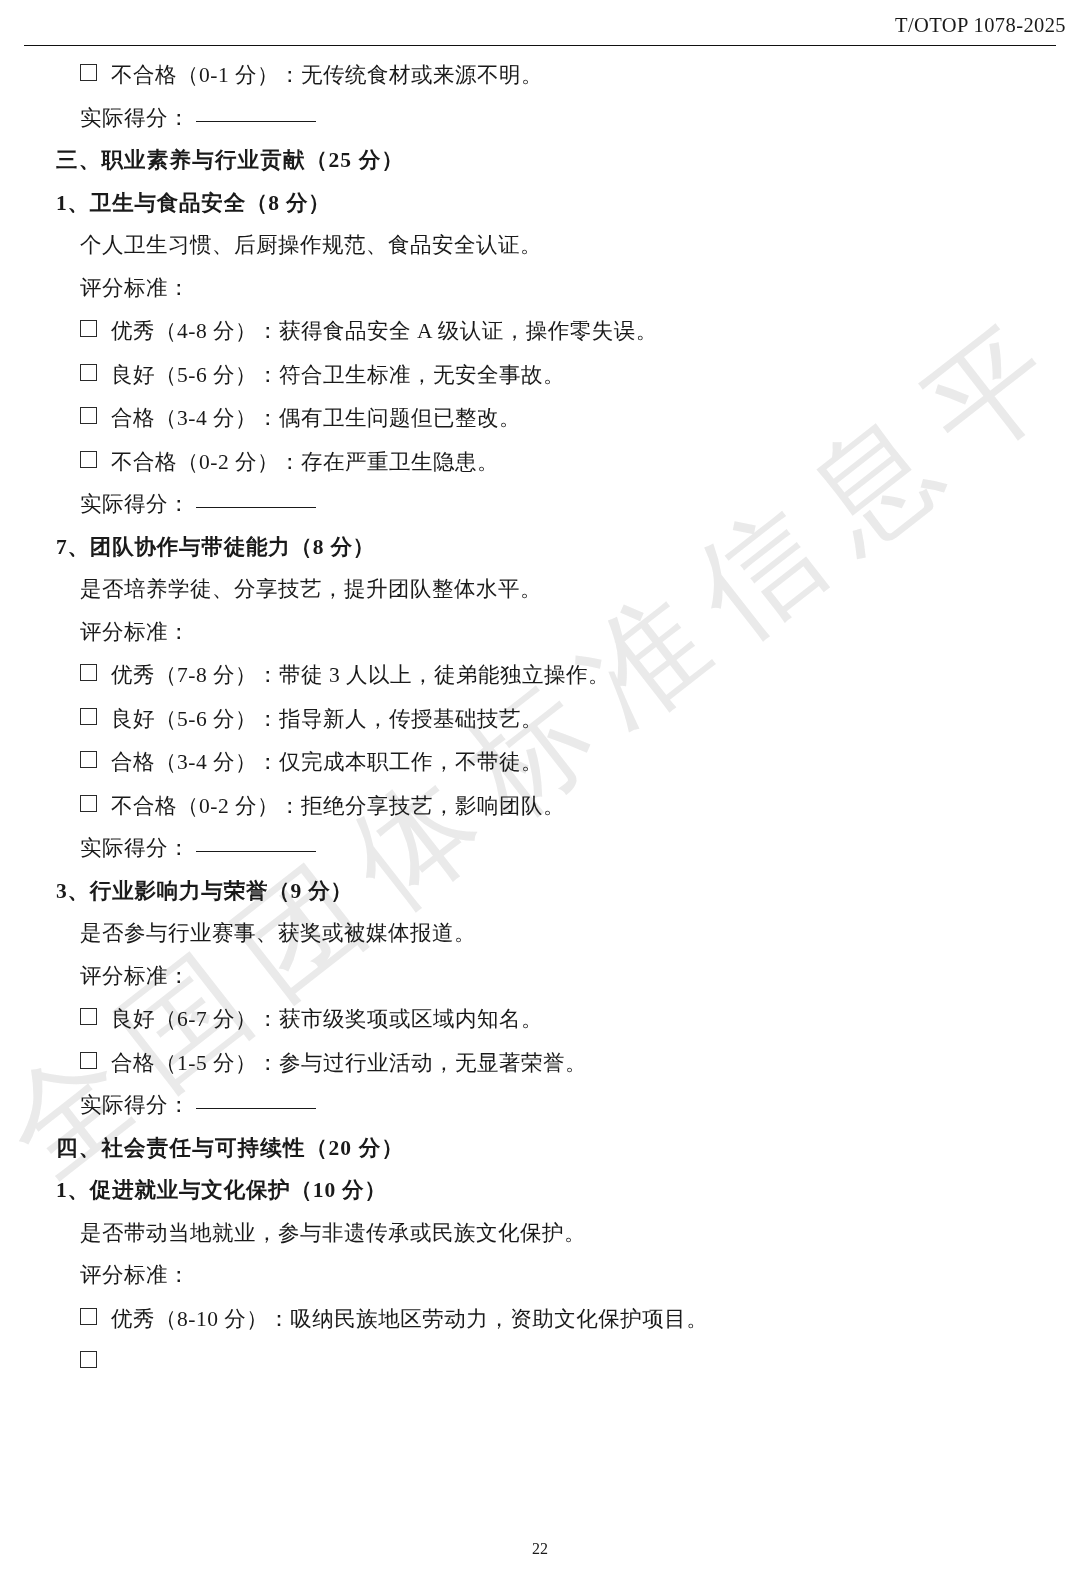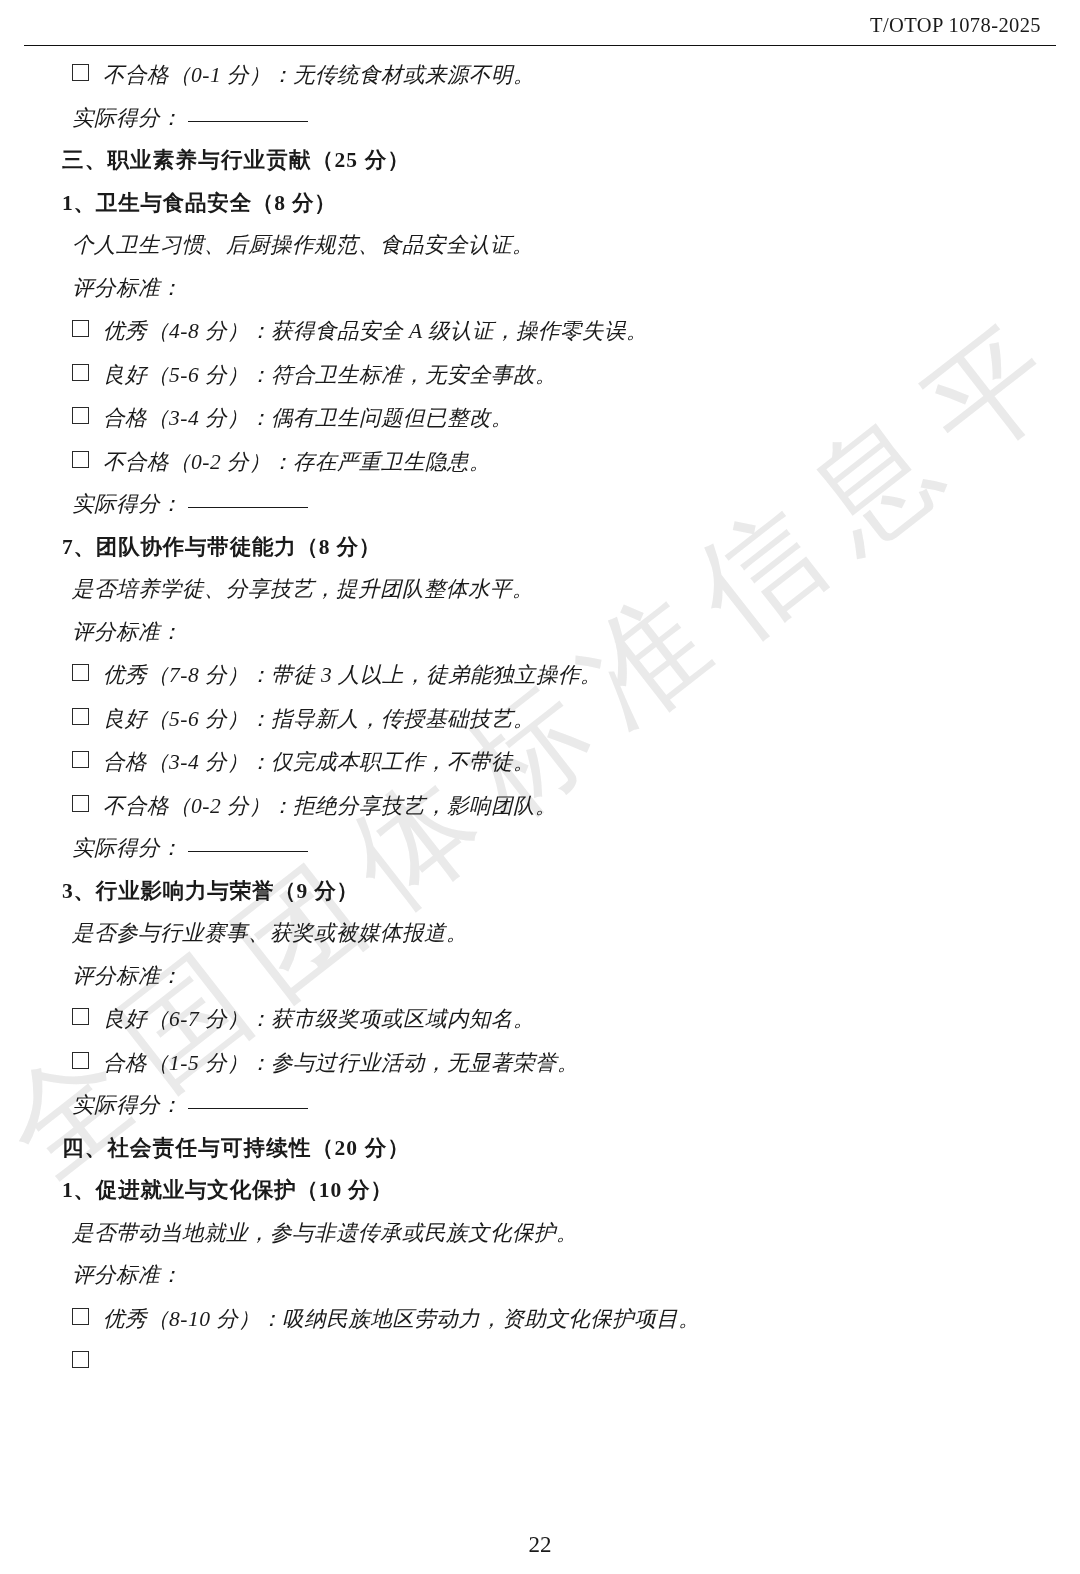--- a/index.html
+++ b/index.html
@@ -36,41 +36,41 @@
     display: flex;
     align-items: center;
     justify-content: center;
   }
   .content {
     position: relative;
     z-index: 2;
   }
   .header {
     text-align: right;
-    padding: 14px 39px 0 0;
+    padding: 14px 14px 0 0;
     font-size: 20.5px;
     font-family: "Liberation Serif", serif;
     letter-spacing: 0.4px;
   }
   .hrule {
     margin: 8px 24px 0 24px;
     border-top: 1.6px solid #111;
   }
   .body {
     padding: 18px 38px 0 48px;
   }
   .line {
     font-size: 21.5px;
     line-height: 1.0;
     margin: 0 0 21px 0;
     white-space: nowrap;
     letter-spacing: 0.5px;
   }
-  .indent-0 { margin-left: 14px; }
-  .indent-1 { margin-left: 24px; font-style: italic; }
+  .indent-0 { margin-left: 8px; }
+  .indent-1 { margin-left: 32px; }
   .heading {
     font-weight: 700;
     letter-spacing: 1.2px;
   }
   .subheading {
     font-weight: 700;
     letter-spacing: 0.8px;
   }
   .checkbox {
     display: inline-block;
@@ -87,21 +87,21 @@
     margin-left: 6px;
     vertical-align: 3px;
     height: 1px;
   }
   .footer {
     position: absolute;
     bottom: 16px;
     left: 0;
     width: 100%;
     text-align: center;
-    font-size: 23px;
+    font-size: 16px;
     font-family: "Liberation Serif", serif;
     z-index: 2;
   }
 </style>
 </head>
 <body>
 
 <div class="page">
 
   <div class="watermark">全国团体标准信息平</div>

